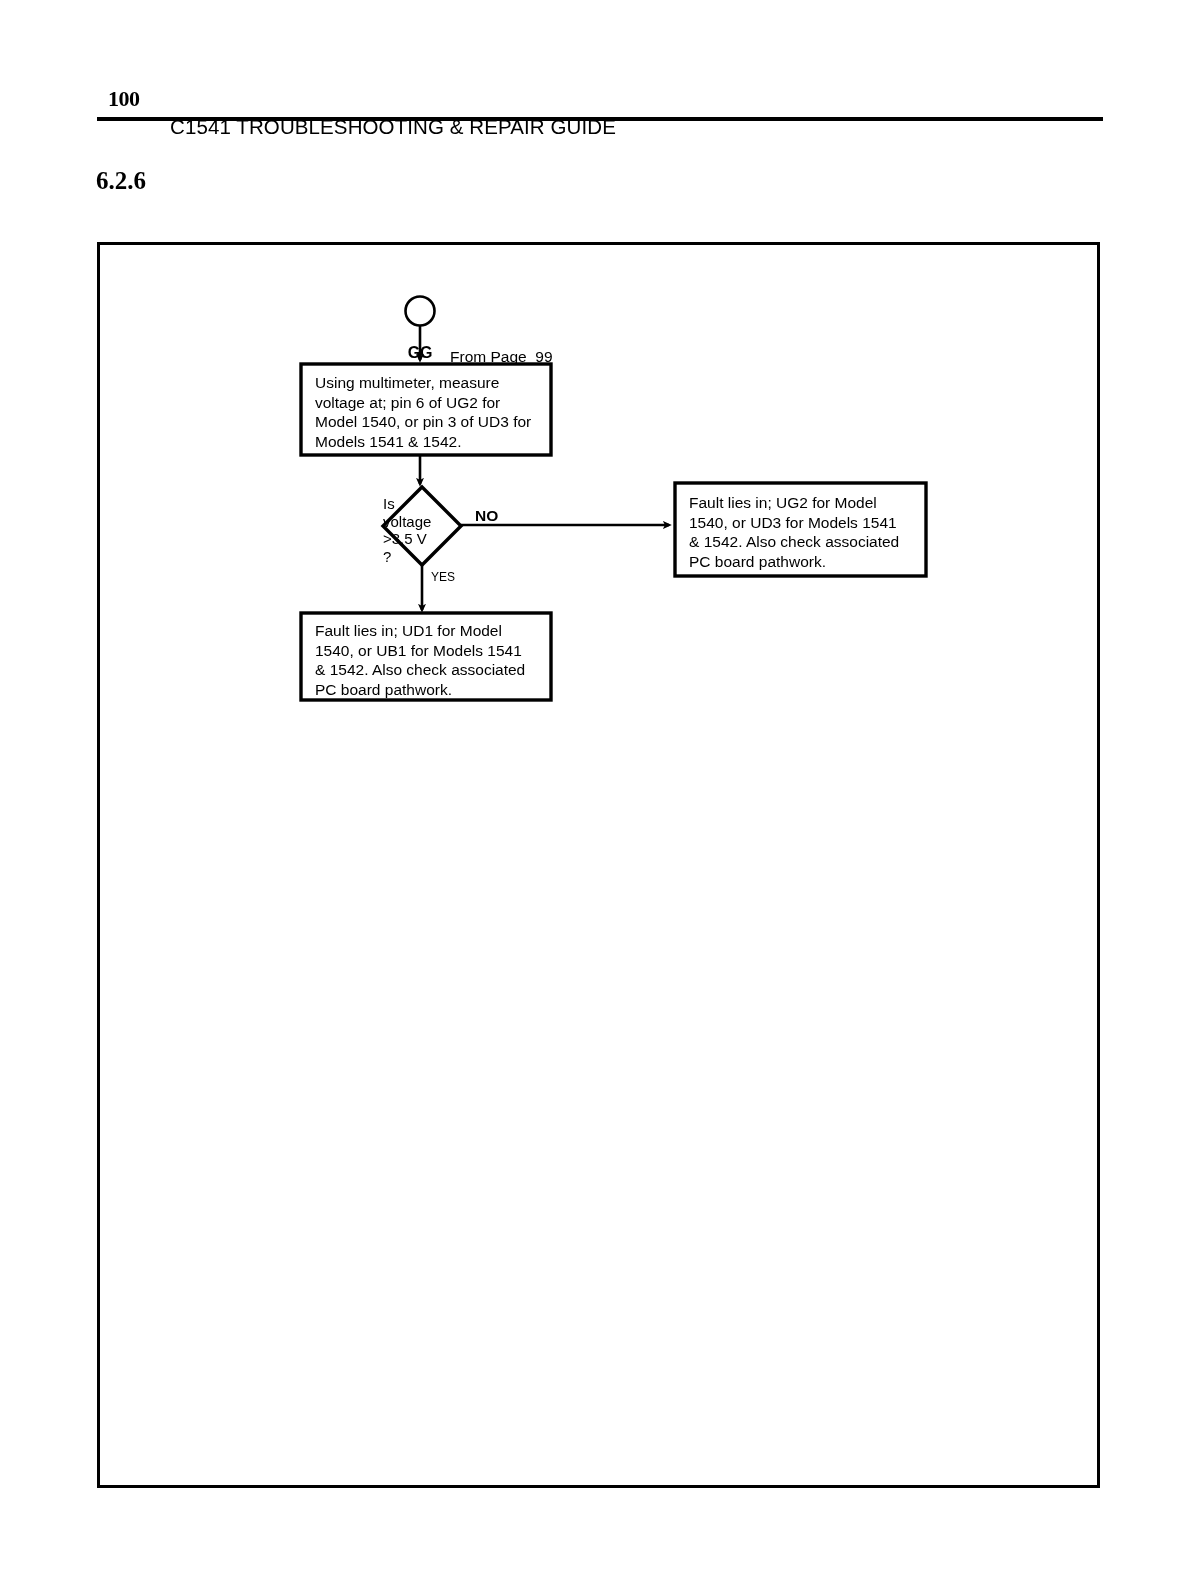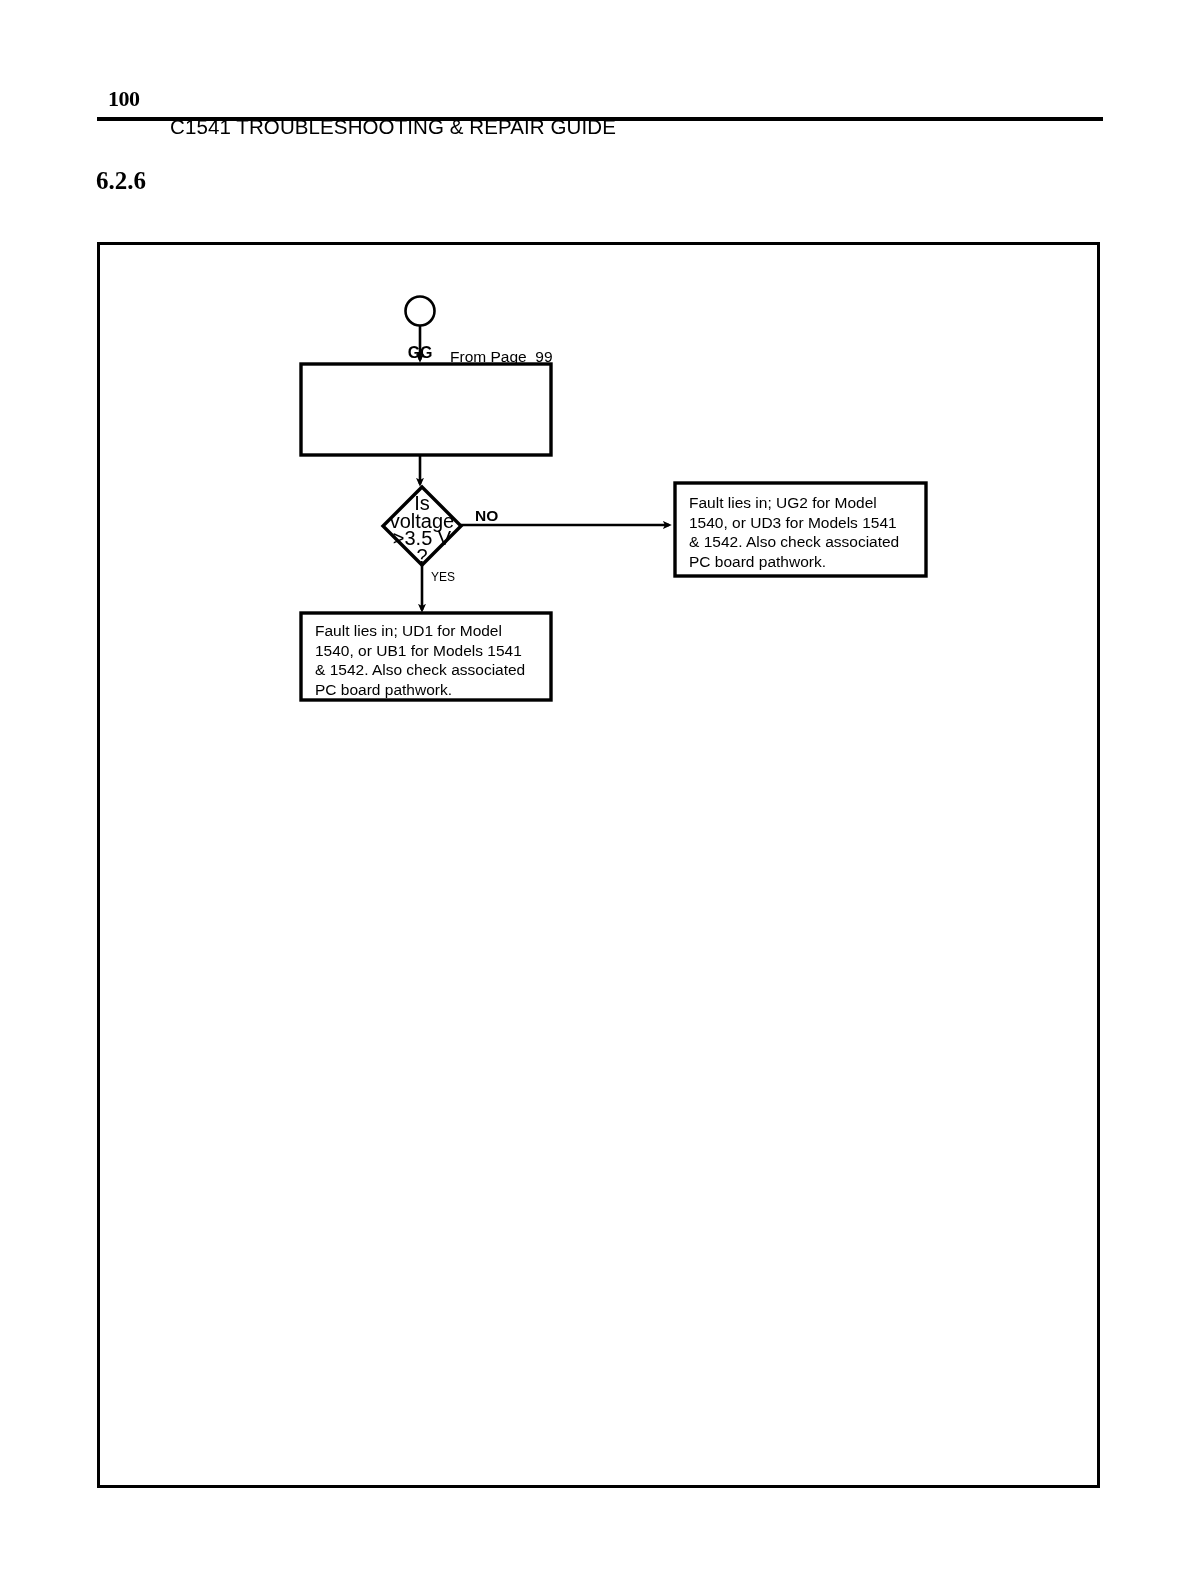--- a/index.html
+++ b/index.html
@@ -139,23 +139,23 @@
     left: 215px;
     top: 128px;
     width: 235px;
   }
   
   #decision-text {
     position: absolute;
     left: 283px;
     top: 250px;
     width: 78px;
-    text-align: center;
-    font-family: "Liberation Sans", sans-serif;
-    font-size: 20px;
+    text-align: left;
+    font-family: "Liberation Sans", sans-serif;
+    font-size: 15px;
     line-height: 17.5px;
     white-space: pre-line;
   }
   
   #label-no {
     position: absolute;
     left: 375px;
     top: 262px;
     font-family: "Liberation Sans", sans-serif;
     font-size: 15.5px;
@@ -220,20 +220,24 @@
       <line x1="322" y1="320" x2="322" y2="365" stroke="#000000" stroke-width="2.6" marker-end="url(#arrowhead)"></line>
 
       <rect x="575" y="238" width="251" height="93" fill="#ffffff" stroke="#000000" stroke-width="3.4"></rect>
 
       <rect x="201" y="368" width="250" height="87" fill="#ffffff" stroke="#000000" stroke-width="3.4"></rect>
     </svg>
 
     <div id="connector-gg-label">GG</div>
     <div id="connector-from-label">From Page  99</div>
 
+    <div class="flow-text" id="box-measure-text">Using multimeter, measure
+voltage at; pin 6 of UG2 for
+Model 1540, or pin 3 of UD3 for
+Models 1541 &amp; 1542.</div>
 
     <div id="decision-text">Is
 voltage
 &gt;3.5 V
 ?</div>
 
     <div id="label-no">NO</div>
     <div id="label-yes">YES</div>
 
     <div class="flow-text" id="box-fault-no-text">Fault lies in; UG2 for Model

